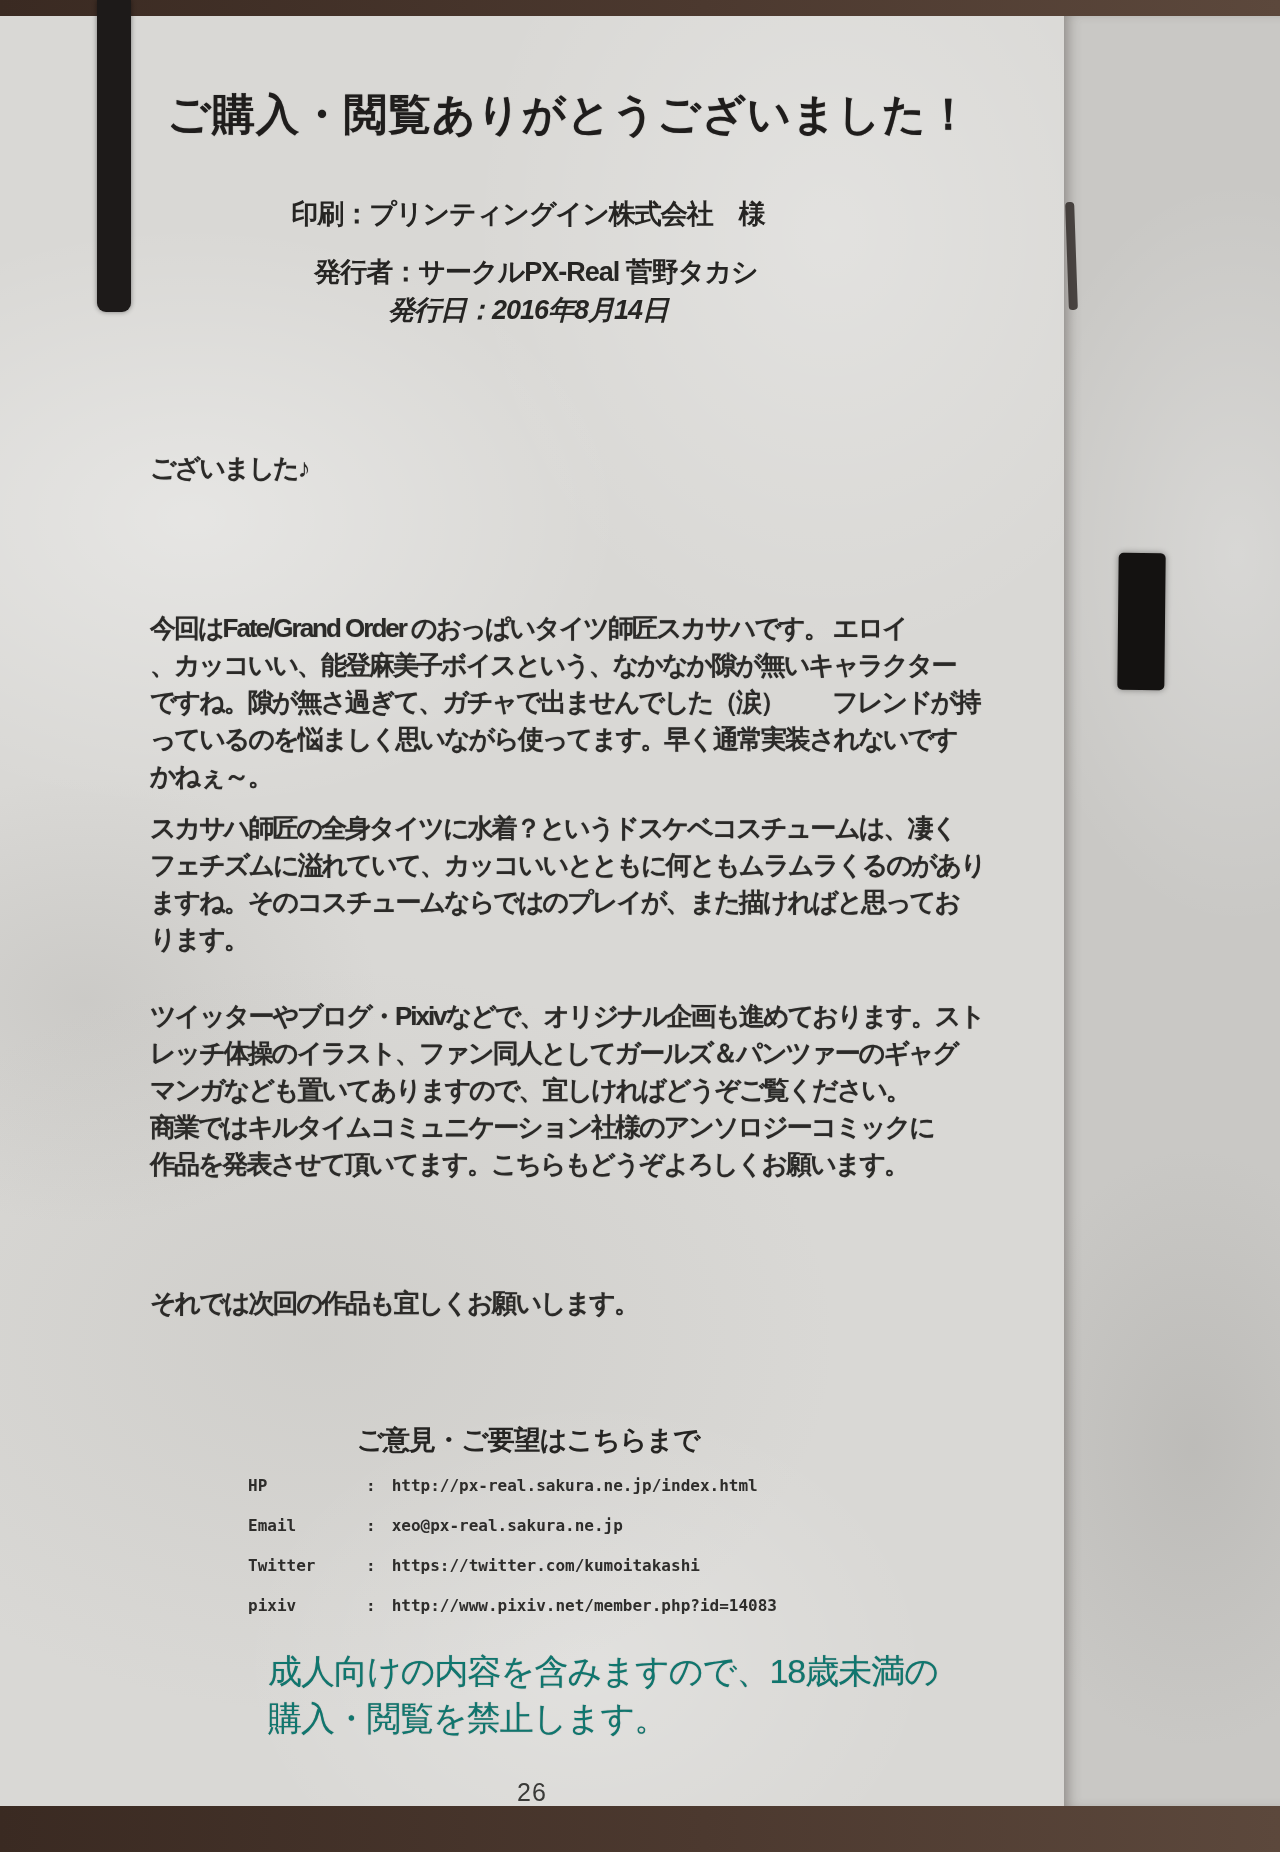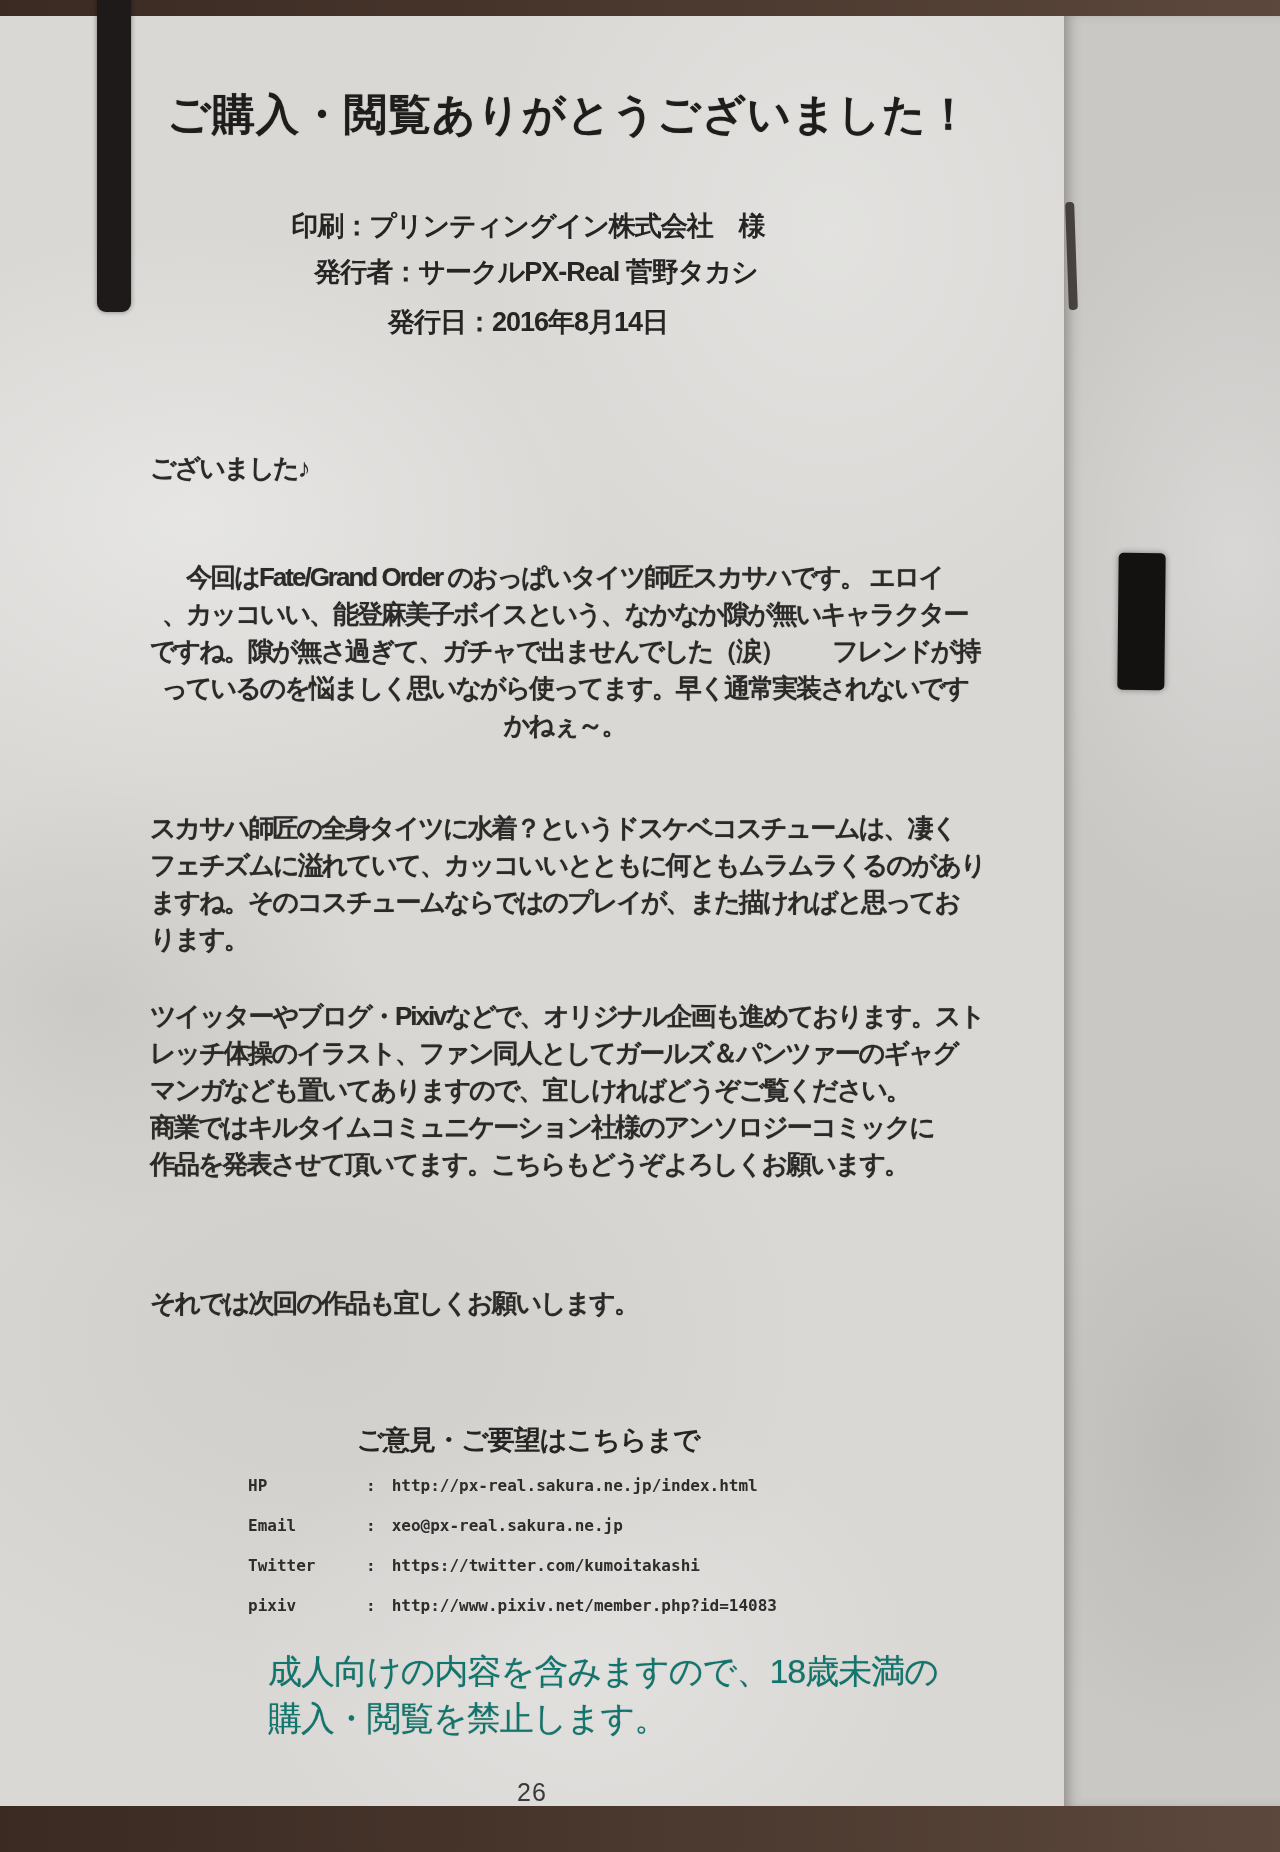--- a/index.html
+++ b/index.html
@@ -88,29 +88,29 @@
 <body>
 
 <div class="paper"></div>
 <div class="side"></div>
 <div class="bar-left"></div>
 <div class="mark-small"></div>
 <div class="bar-right"></div>
 
 <div class="title">ご購入・閲覧ありがとうございました！</div>
 
-<div class="colo-line" style="top:208px;text-align:center;">印刷：プリンティングイン株式会社　様</div>
+<div class="colo-line" style="top:196px;text-align:center;">印刷：プリンティングイン株式会社　様</div>
 <div class="colo-line" style="top:254px;padding-left:8px;">発行者：サークルPX-Real 菅野タカシ</div>
-<div class="colo-line" style="top:304px;">発行日：2016年8月14日</div>
+<div class="colo-line" style="top:292px;font-style:italic;">発行日：2016年8月14日</div>
 
 <div class="para" style="top:450px;">
   <div class="line">ございました♪</div>
 </div>
 
-<div class="para" style="top:559px;text-align:center;">
+<div class="para" style="top:610px;">
   <div class="line">今回はFate/Grand Order のおっぱいタイツ師匠スカサハです。 エロイ</div>
   <div class="line">、カッコいい、能登麻美子ボイスという、なかなか隙が無いキャラクター</div>
   <div class="line">ですね。隙が無さ過ぎて、ガチャで出ませんでした（涙）　　フレンドが持</div>
   <div class="line">っているのを悩ましく思いながら使ってます。早く通常実装されないです</div>
   <div class="line">かねぇ～。</div>
 </div>
 
 <div class="para" style="top:810px;">
   <div class="line">スカサハ師匠の全身タイツに水着？というドスケベコスチュームは、凄く</div>
   <div class="line">フェチズムに溢れていて、カッコいいとともに何ともムラムラくるのがあり</div>

